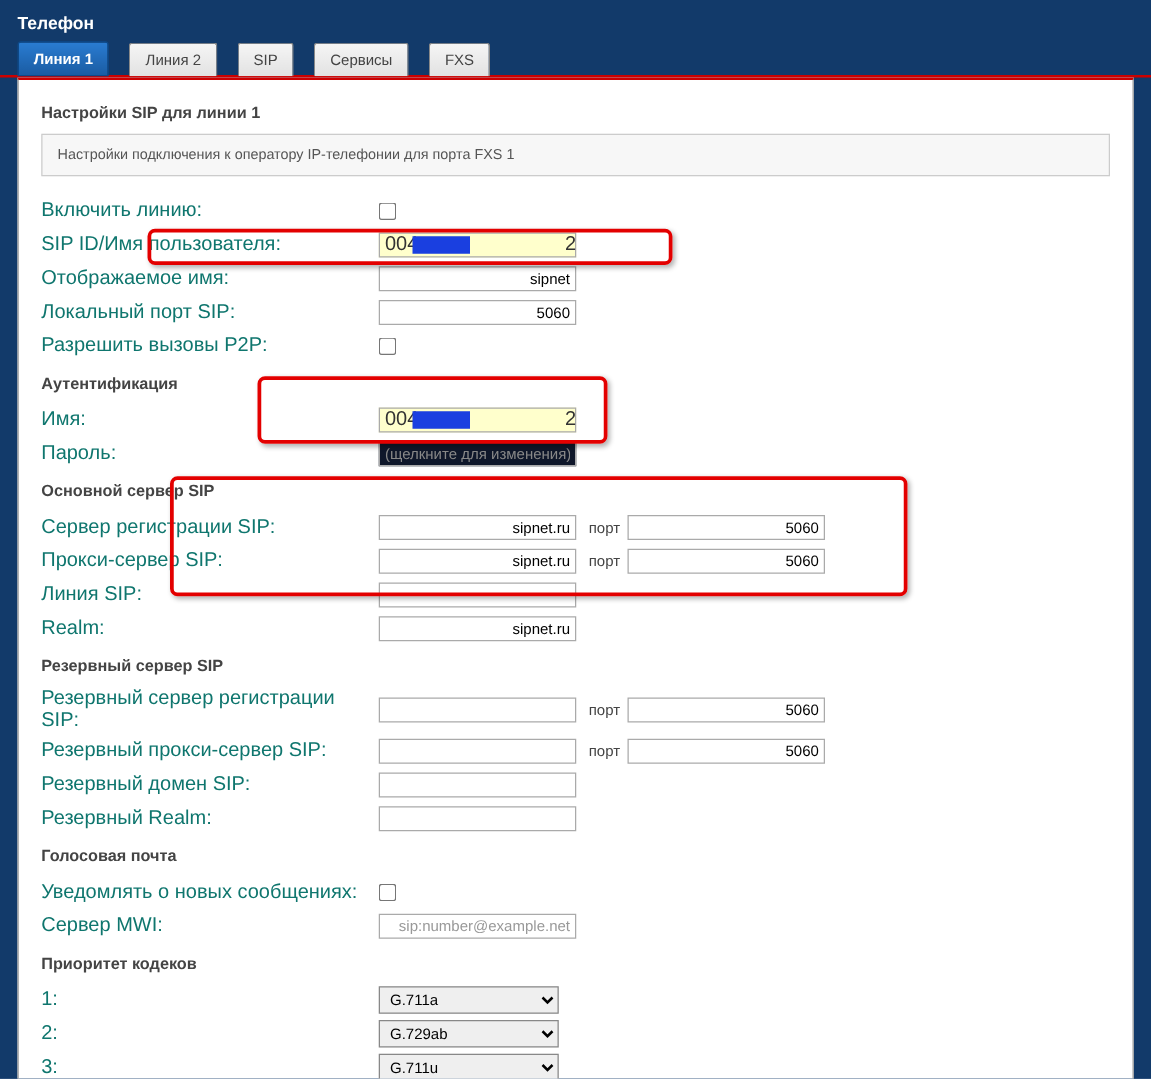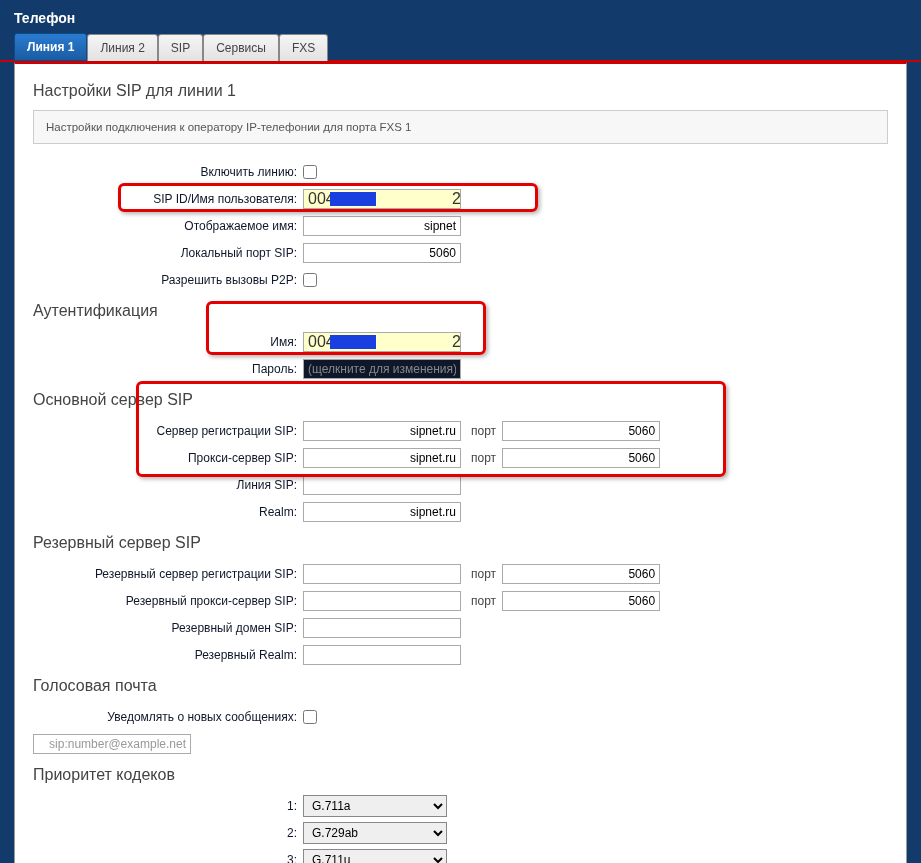--- a/index.html
+++ b/index.html
@@ -30,21 +30,21 @@
     gap: 0;
     border-bottom: 2px solid #cc0000;
   }
   .tab {
     padding: 6px 12px;
     font-size: 12px;
     border: 1px solid #888;
     border-bottom: none;
     background: linear-gradient(#f5f5f5, #e2e2e2);
     color: #444;
-    margin-right: 0px;
+    margin-right: 16px;
     border-top-left-radius: 3px;
     border-top-right-radius: 3px;
     cursor: pointer;
     position: relative;
     top: 1px;
   }
   .tab.active {
     background: linear-gradient(#2a7cd1, #1a5ca3);
     color: #fff;
     border: 1px solid #0d4a8a;
@@ -53,22 +53,22 @@
   }
   .panel {
     margin: 0 14px 0 14px;
     background: #fff;
     border: 1px solid #999;
     border-top: 2px solid #cc0000;
     padding: 14px 18px 30px 18px;
     min-height: 780px;
   }
   .section-title {
-    font-weight: normal;
-    font-size: 16px;
+    font-weight: bold;
+    font-size: 13px;
     color: #444;
     margin: 10px 0 10px 0;
   }
   .section-title.first { margin-top: 4px; }
   .info-box {
     border: 1px solid #ccc;
     border-radius: 0;
     background: #f7f7f7;
     padding: 10px 12px;
     color: #555;
@@ -76,24 +76,24 @@
     margin-bottom: 16px;
   }
   .form-row {
     display: flex;
     align-items: center;
     margin: 3px 0;
     min-height: 24px;
   }
   .form-label {
     width: 270px;
-    text-align: right;
+    text-align: left;
     padding-right: 6px;
-    color: #0f172a;
-    font-size: 12px;
+    color: #0f766e;
+    font-size: 16px;
   }
   input[type="text"], input[type="password"] {
     height: 20px;
     font-size: 12px;
     padding: 0 4px;
     border: 1px solid #aaa;
     background: #fff;
     text-align: right;
   }
   input[type="text"].w-med { width: 158px; }
@@ -257,20 +257,21 @@
       <div class="form-label">Резервный Realm:</div>
       <input type="text" class="w-med" value="" style="">
     </div>
 
     <div class="section-title">Голосовая почта</div>
     <div class="form-row">
       <div class="form-label">Уведомлять о новых сообщениях:</div>
       <input type="checkbox" style="">
     </div>
     <div class="form-row">
+      <div class="form-label">Сервер MWI:</div>
       <input type="text" class="w-med placeholder-style" style="color: rgb(153, 153, 153);" placeholder="sip:number@example.net">
     </div>
 
     <div class="section-title">Приоритет кодеков</div>
     <div class="form-row">
       <div class="form-label">1:</div>
       <select><option>G.711a</option></select>
     </div>
     <div class="form-row">
       <div class="form-label">2:</div>

